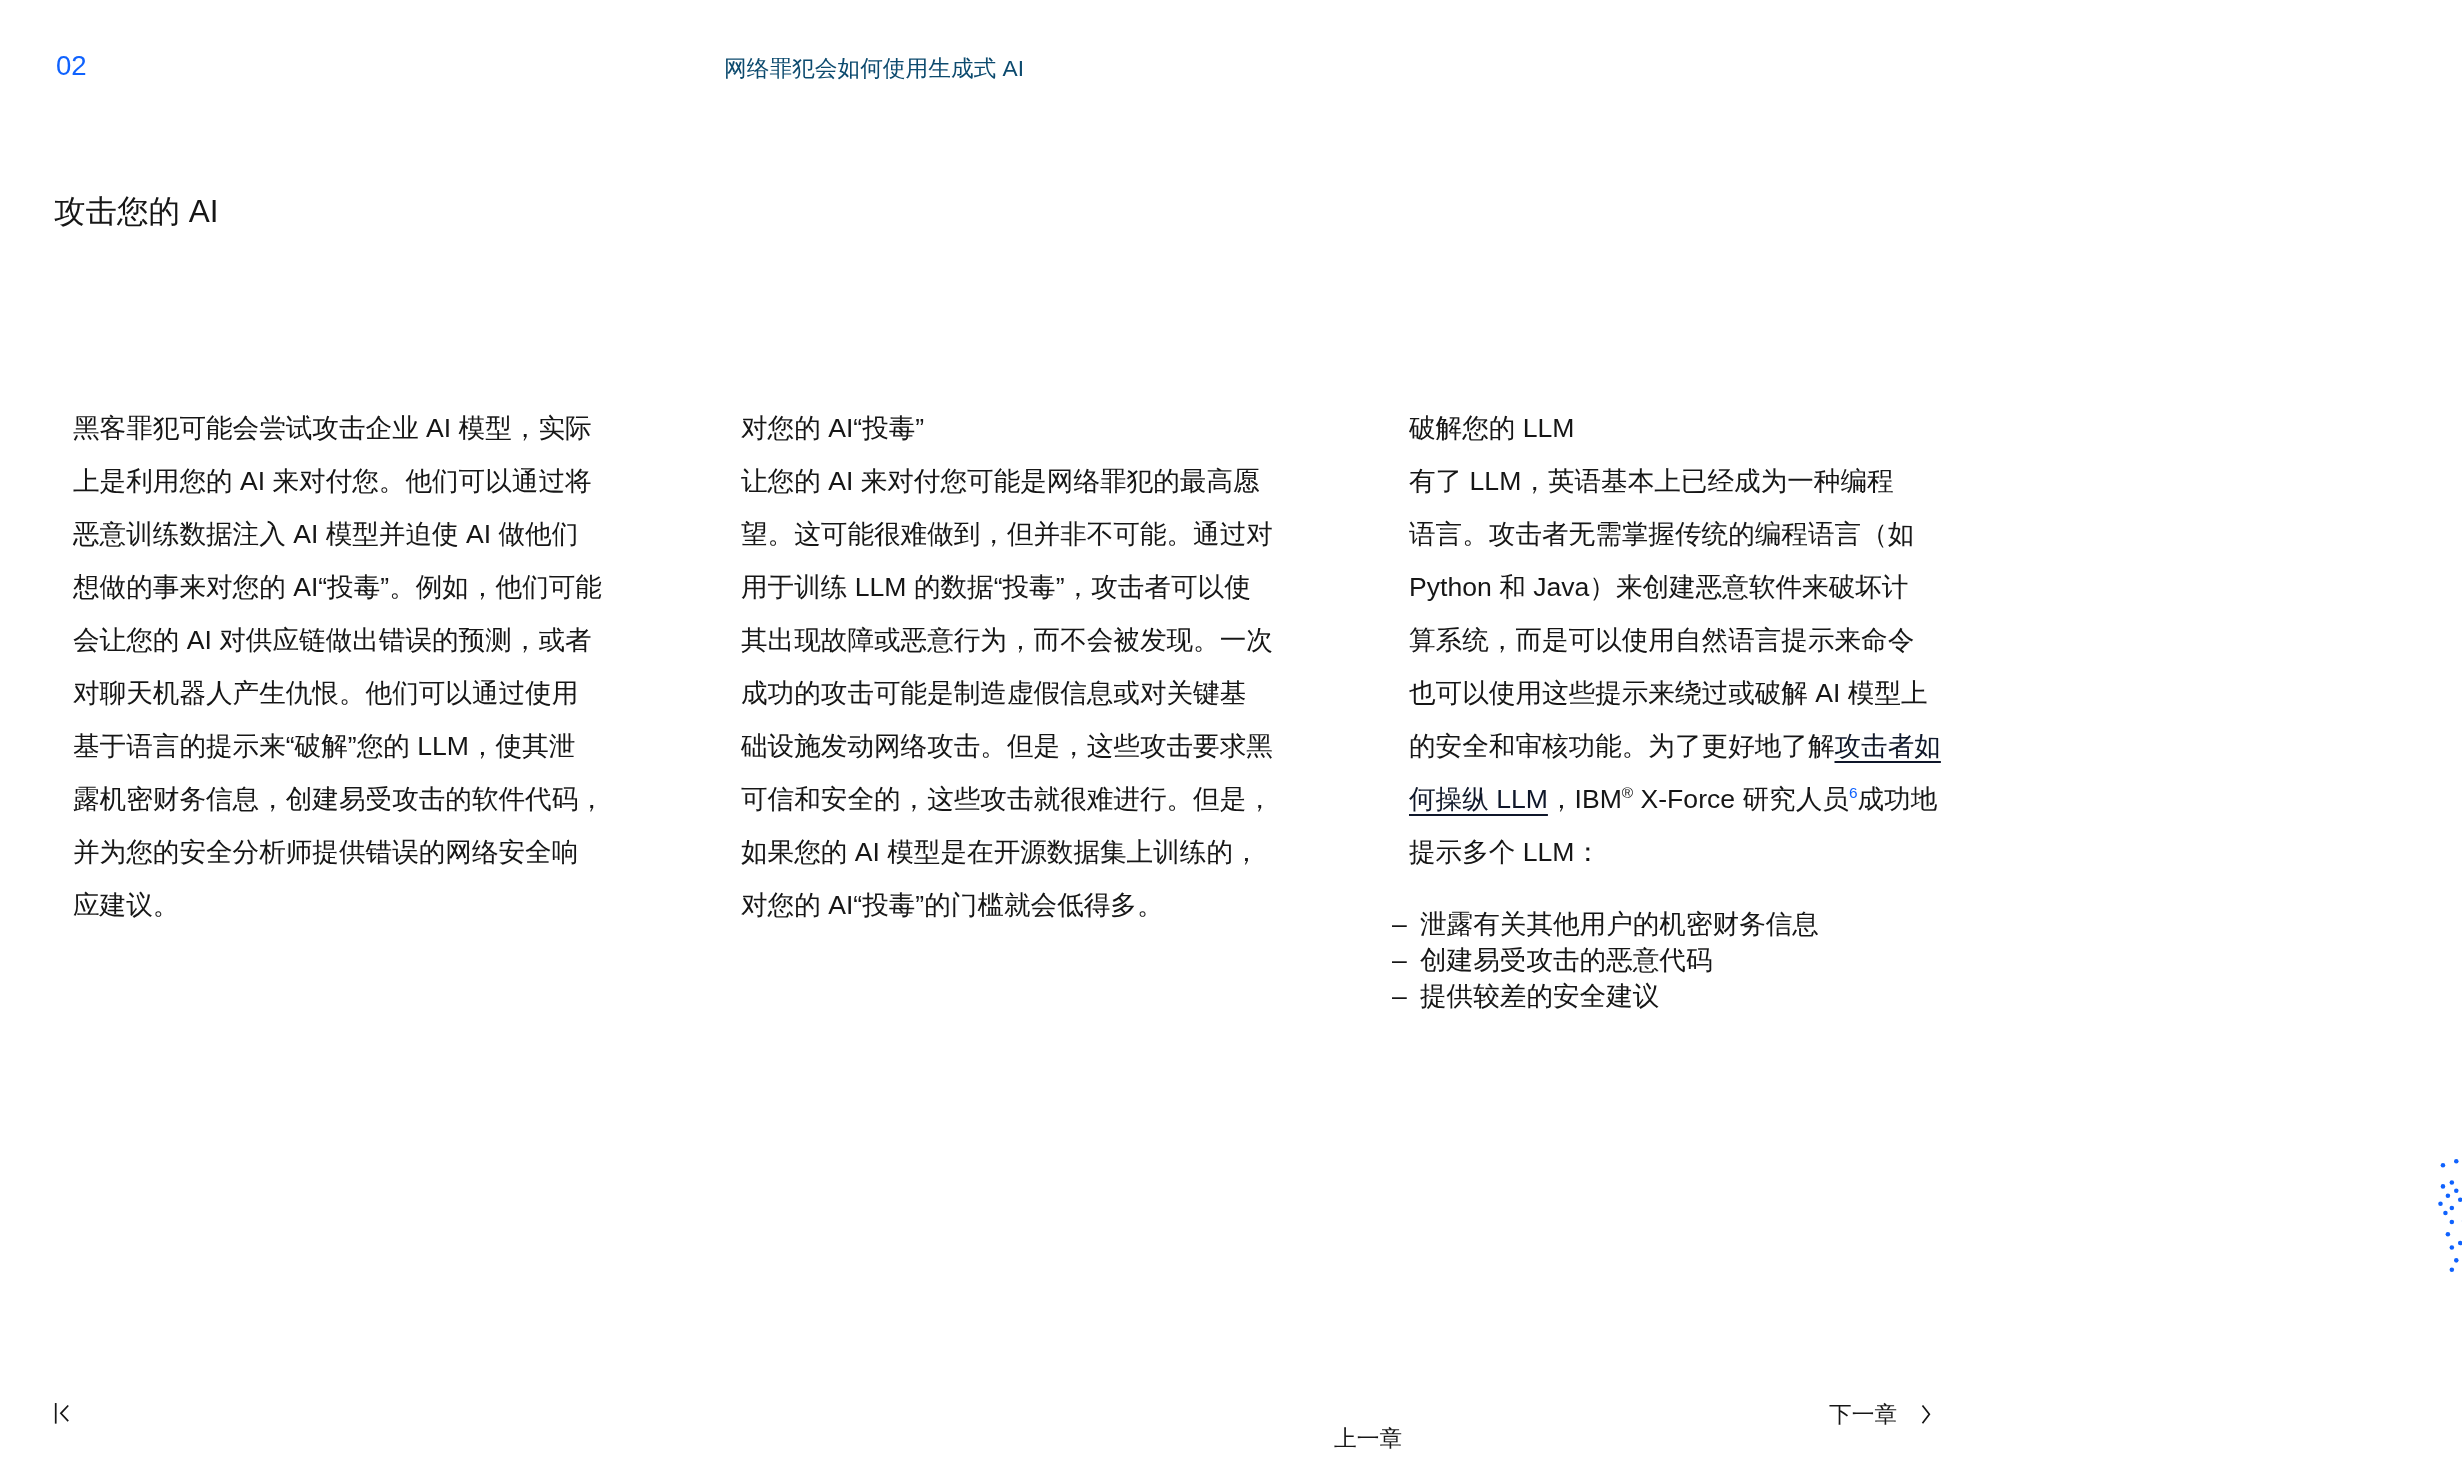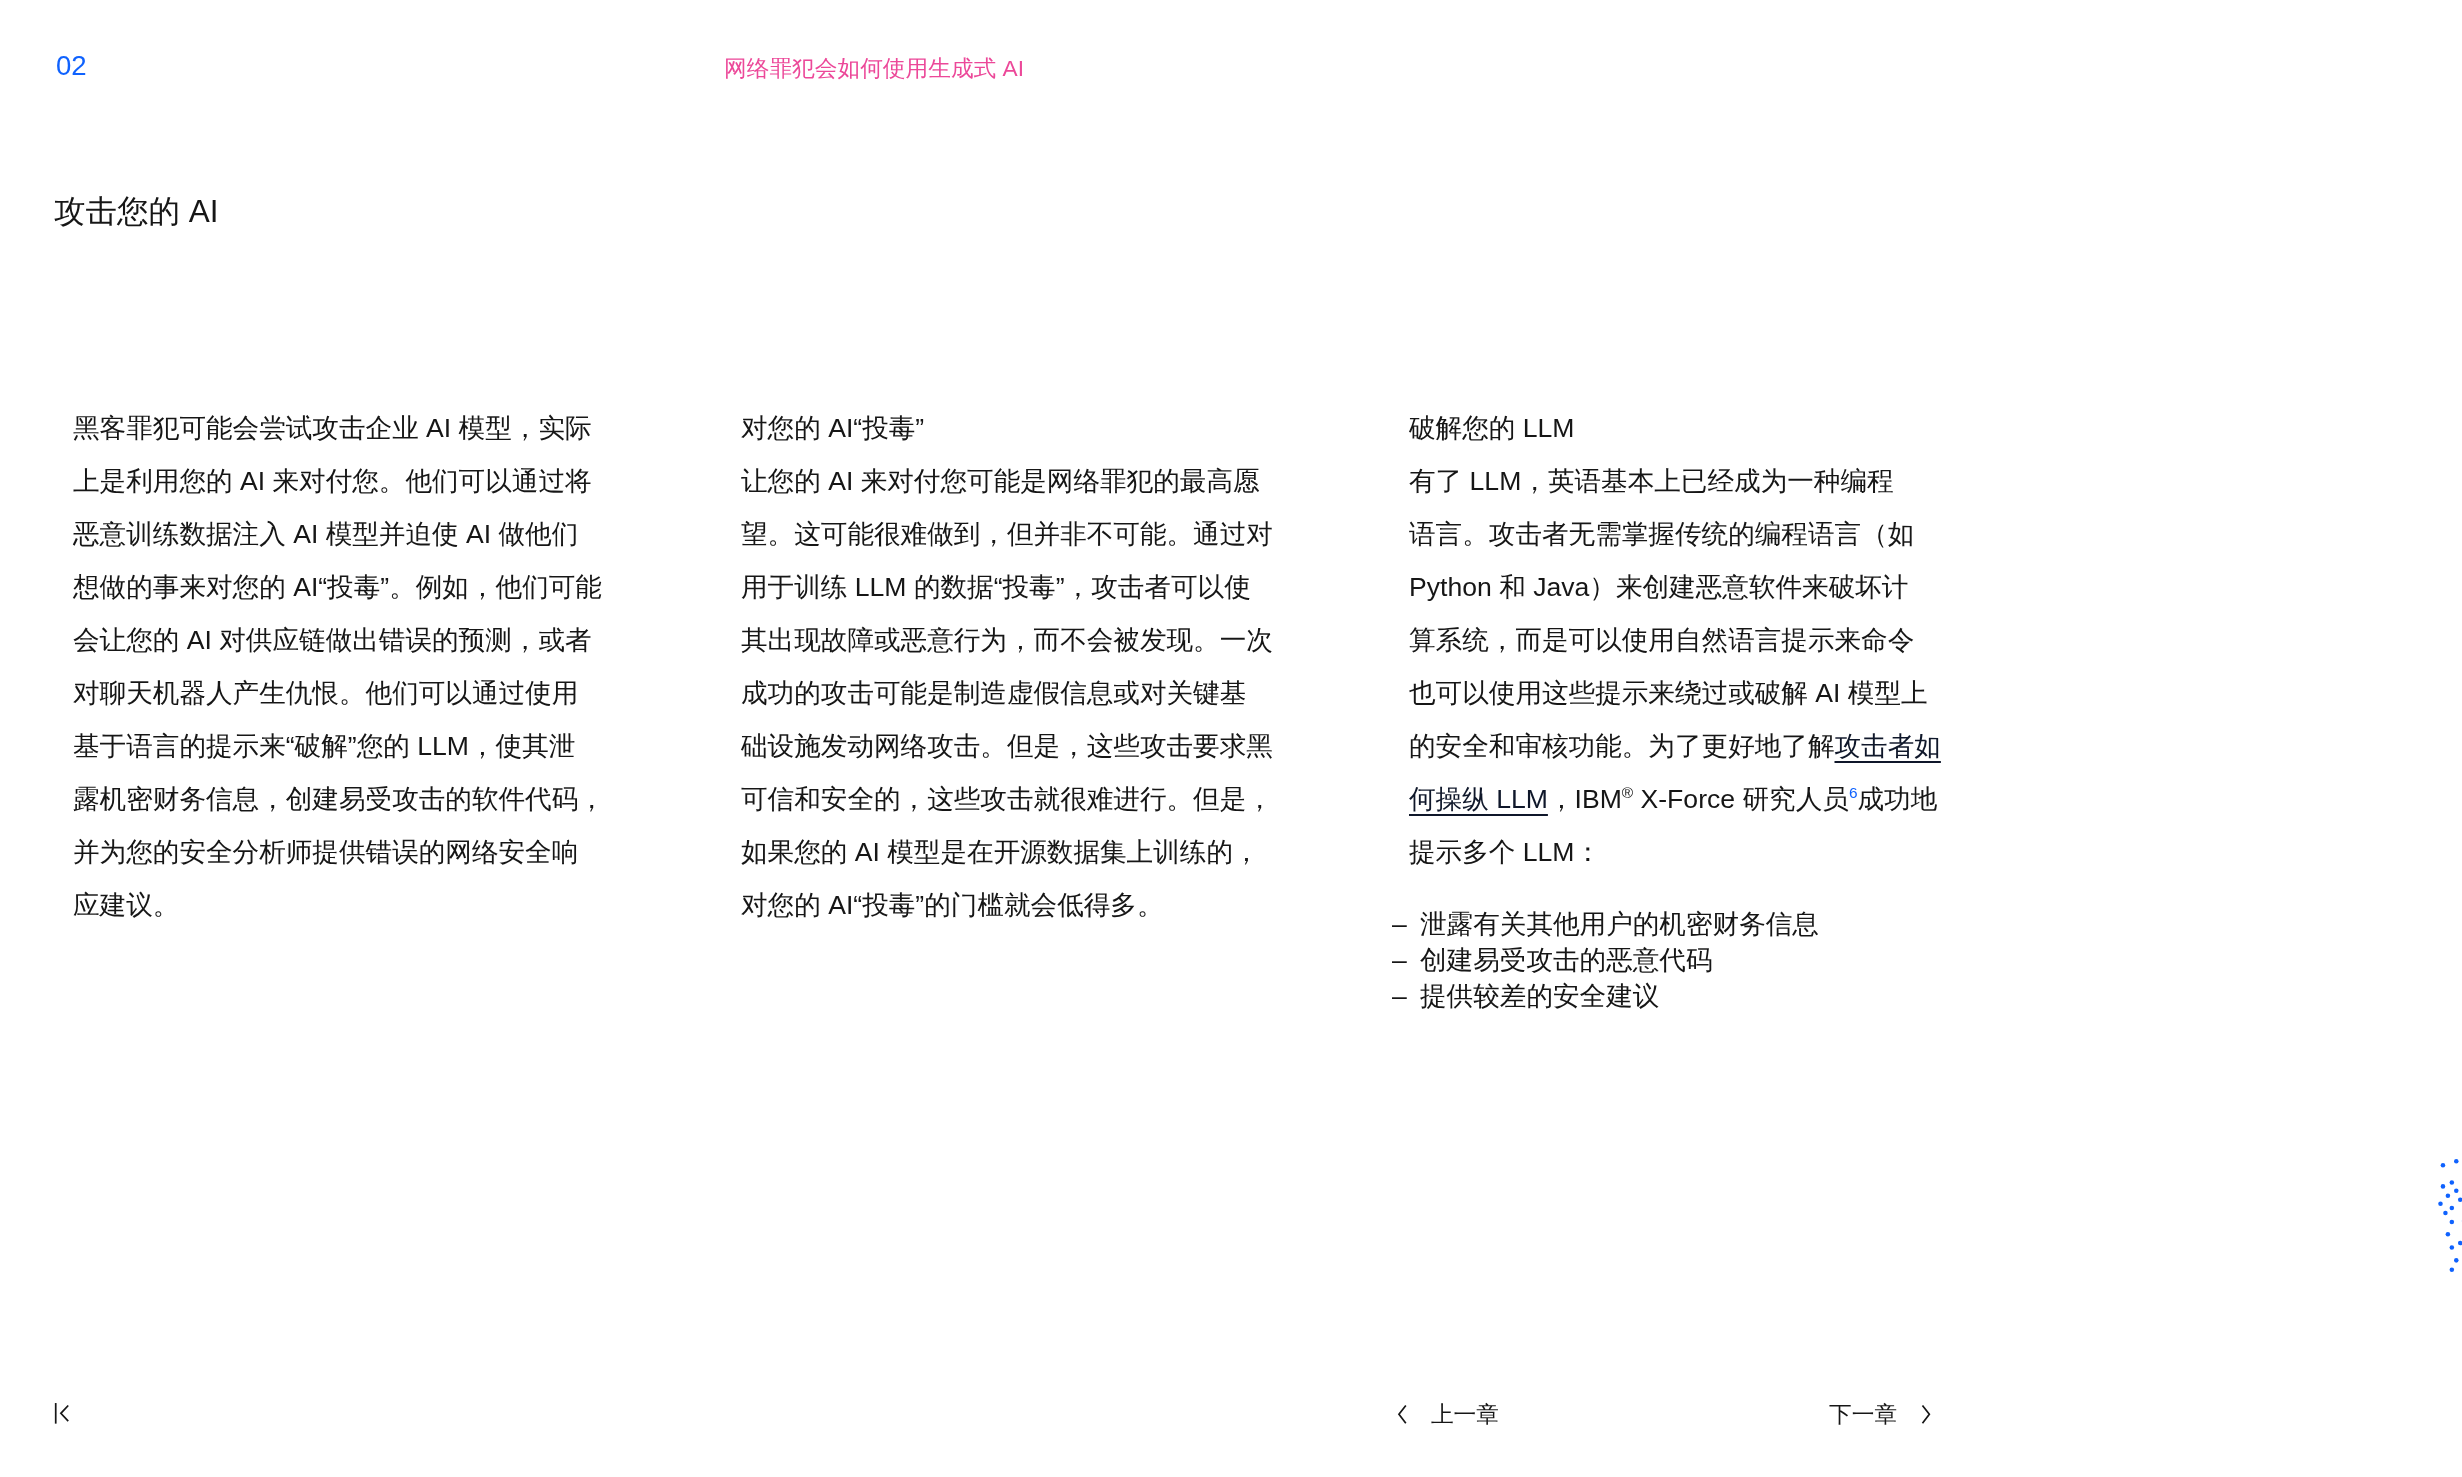--- a/index.html
+++ b/index.html
@@ -11,21 +11,21 @@
     color:#161616;
     overflow:hidden;
   }
   
   .section-num{
     position:absolute;left:56px;top:51px;
     font-size:27.6px;line-height:1.1;color:#0f62fe;
   }
   .running-title{
     position:absolute;left:724px;top:55px;
-    font-size:22.7px;line-height:1.2;color:#ec4899;
+    font-size:22.7px;line-height:1.2;color:#0c4a6e;
   }
   
   .page-title{
     position:absolute;left:54px;top:193px;margin:0;
     font-size:31.5px;font-weight:300;line-height:1.2;color:#161616;text-align:right;
   }
   
   .columns{
     position:absolute;left:56px;top:393px;
     display:flex;gap:126px;
@@ -48,21 +48,21 @@
   .bullet .dash{width:28px;flex:none;}
   
   .decoration{position:absolute;left:2438px;top:1143px;}
   
   .first-btn{position:absolute;left:54px;top:1402px;width:16.7px;height:22.7px;cursor:pointer;}
   .nav-btn{
     position:absolute;top:1403px;height:22.7px;
     display:flex;align-items:center;gap:23.6px;
     font-size:22.7px;line-height:22.7px;color:#161616;cursor:pointer;
   }
-  .prev-btn{left:1397px;}
+  .prev-btn{left:1334px;flex-direction:column;}
   .next-btn{left:1829px;}
   svg{display:block;}
 </style>
 </head>
 <body>
 
 <div class="page">
 
   <span class="section-num">02</span>
   <span class="running-title">网络罪犯会如何使用生成式 AI</span>

